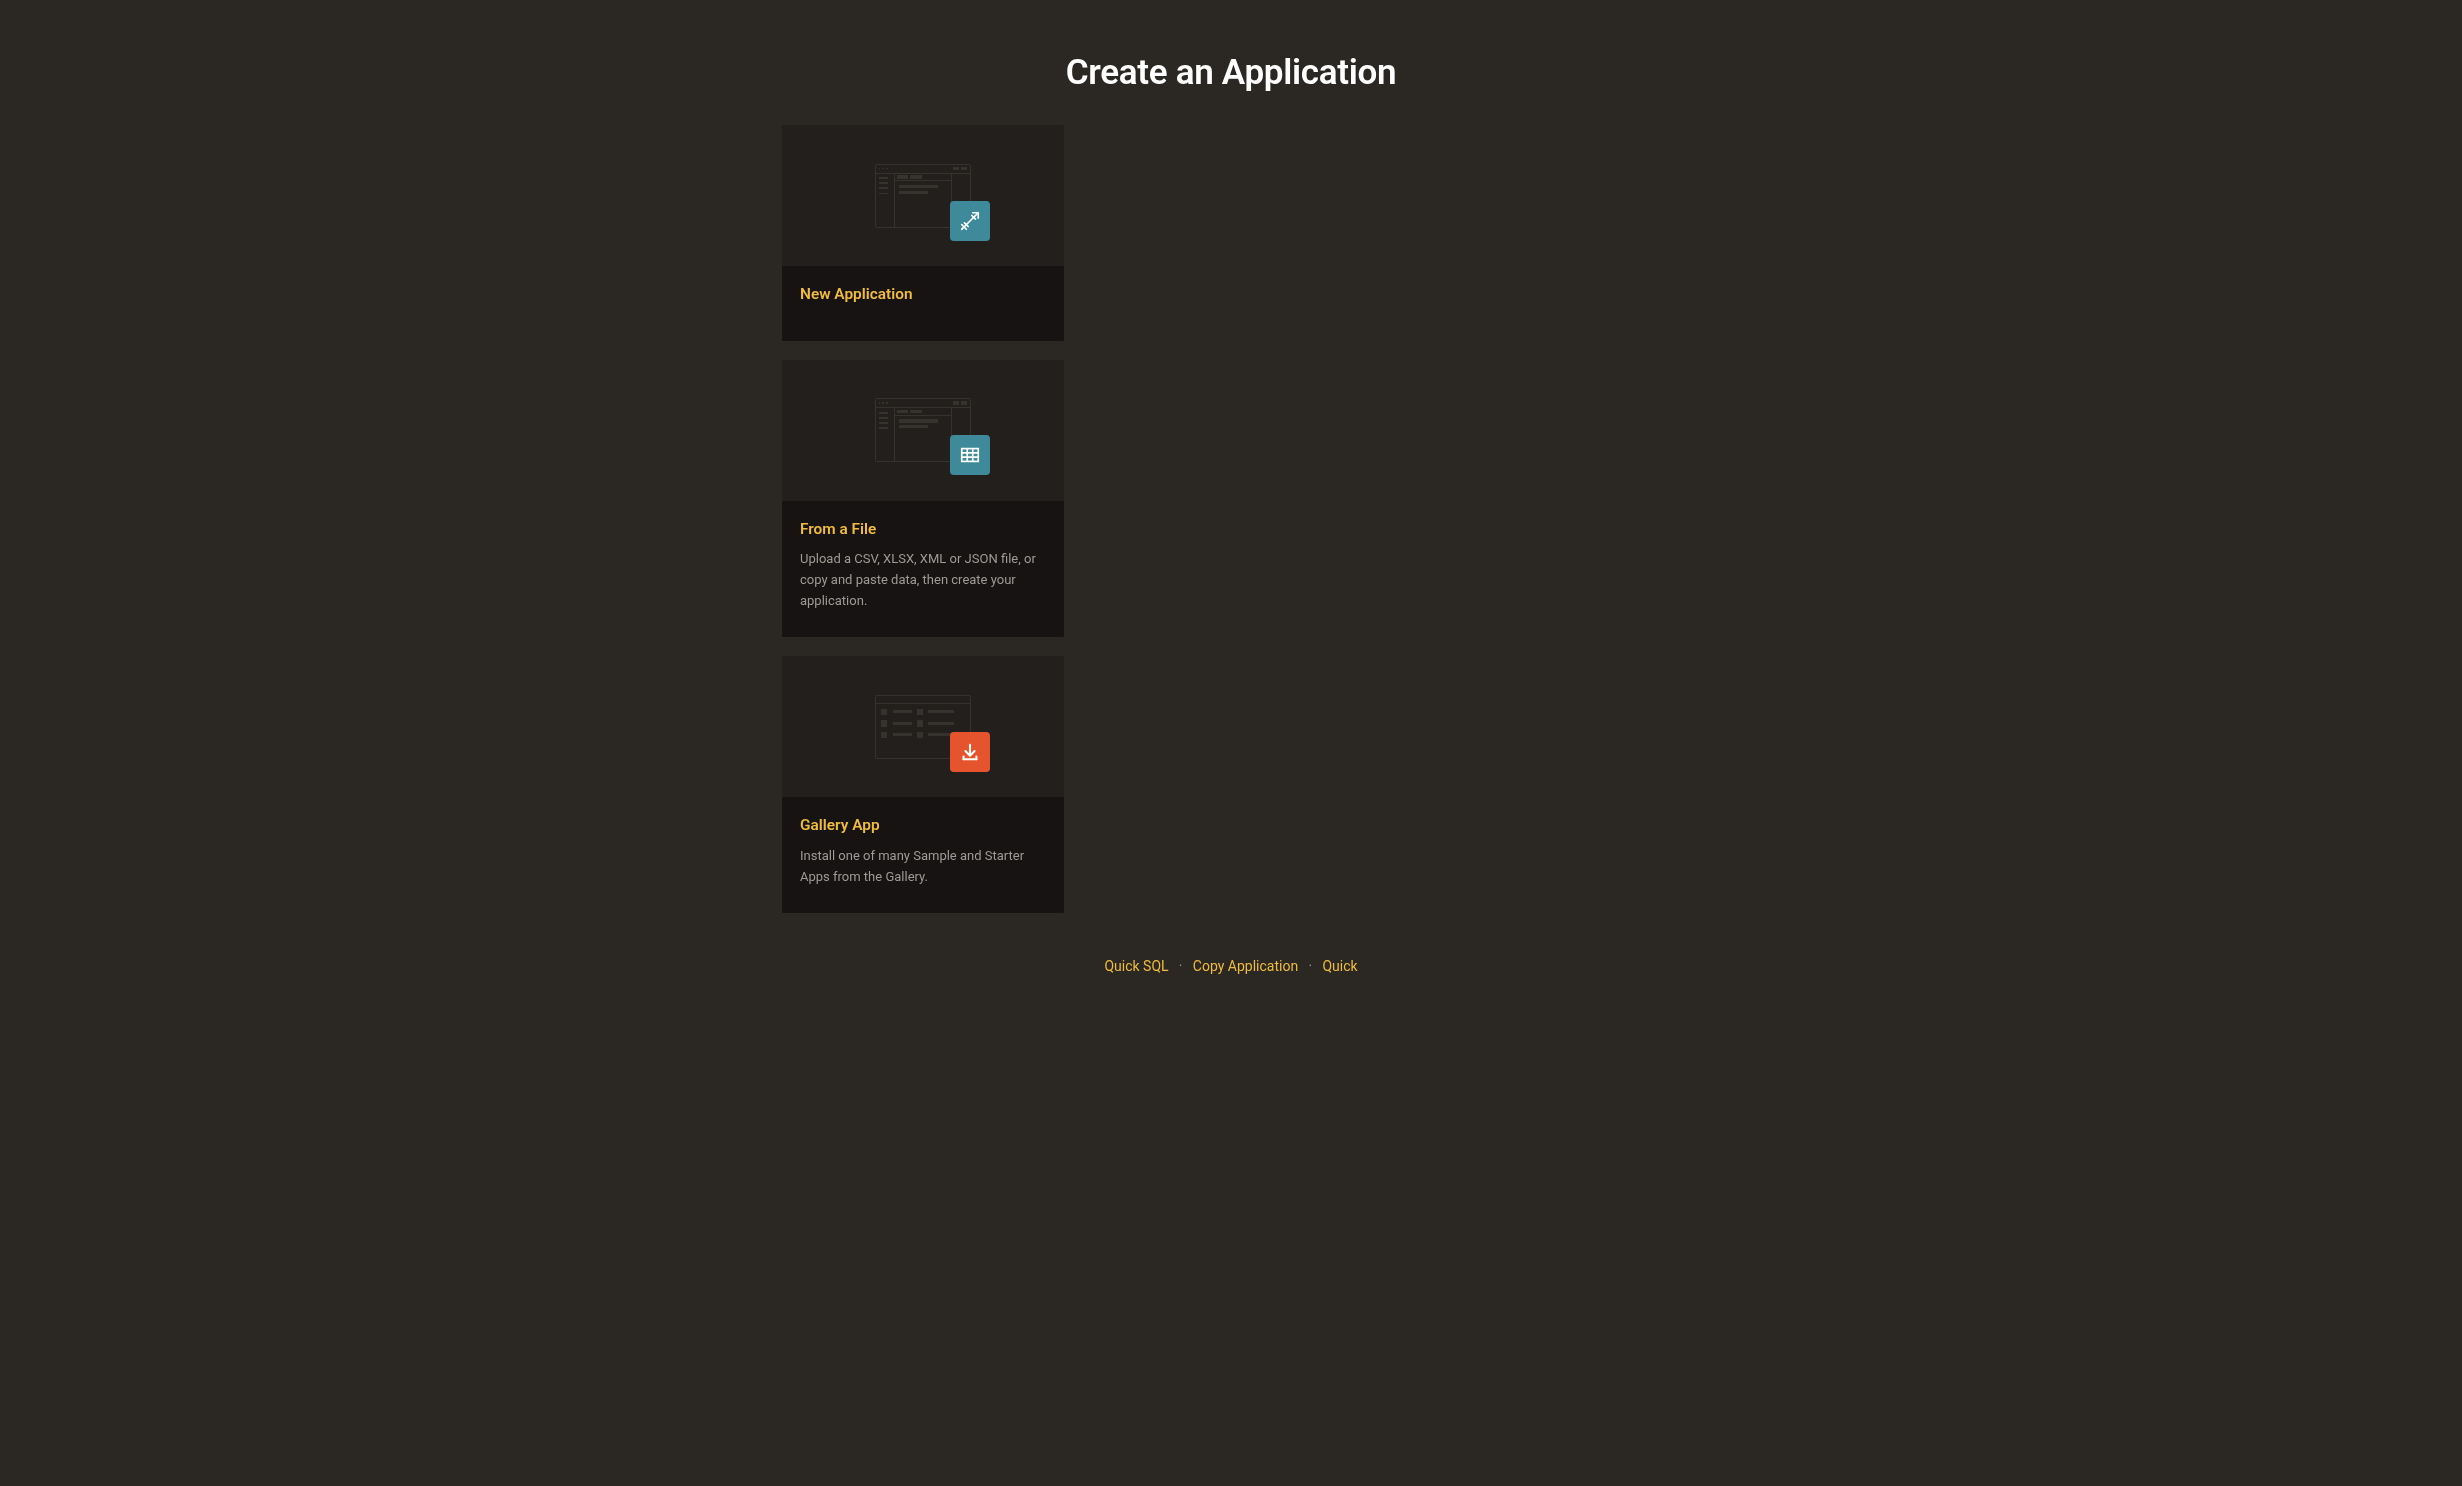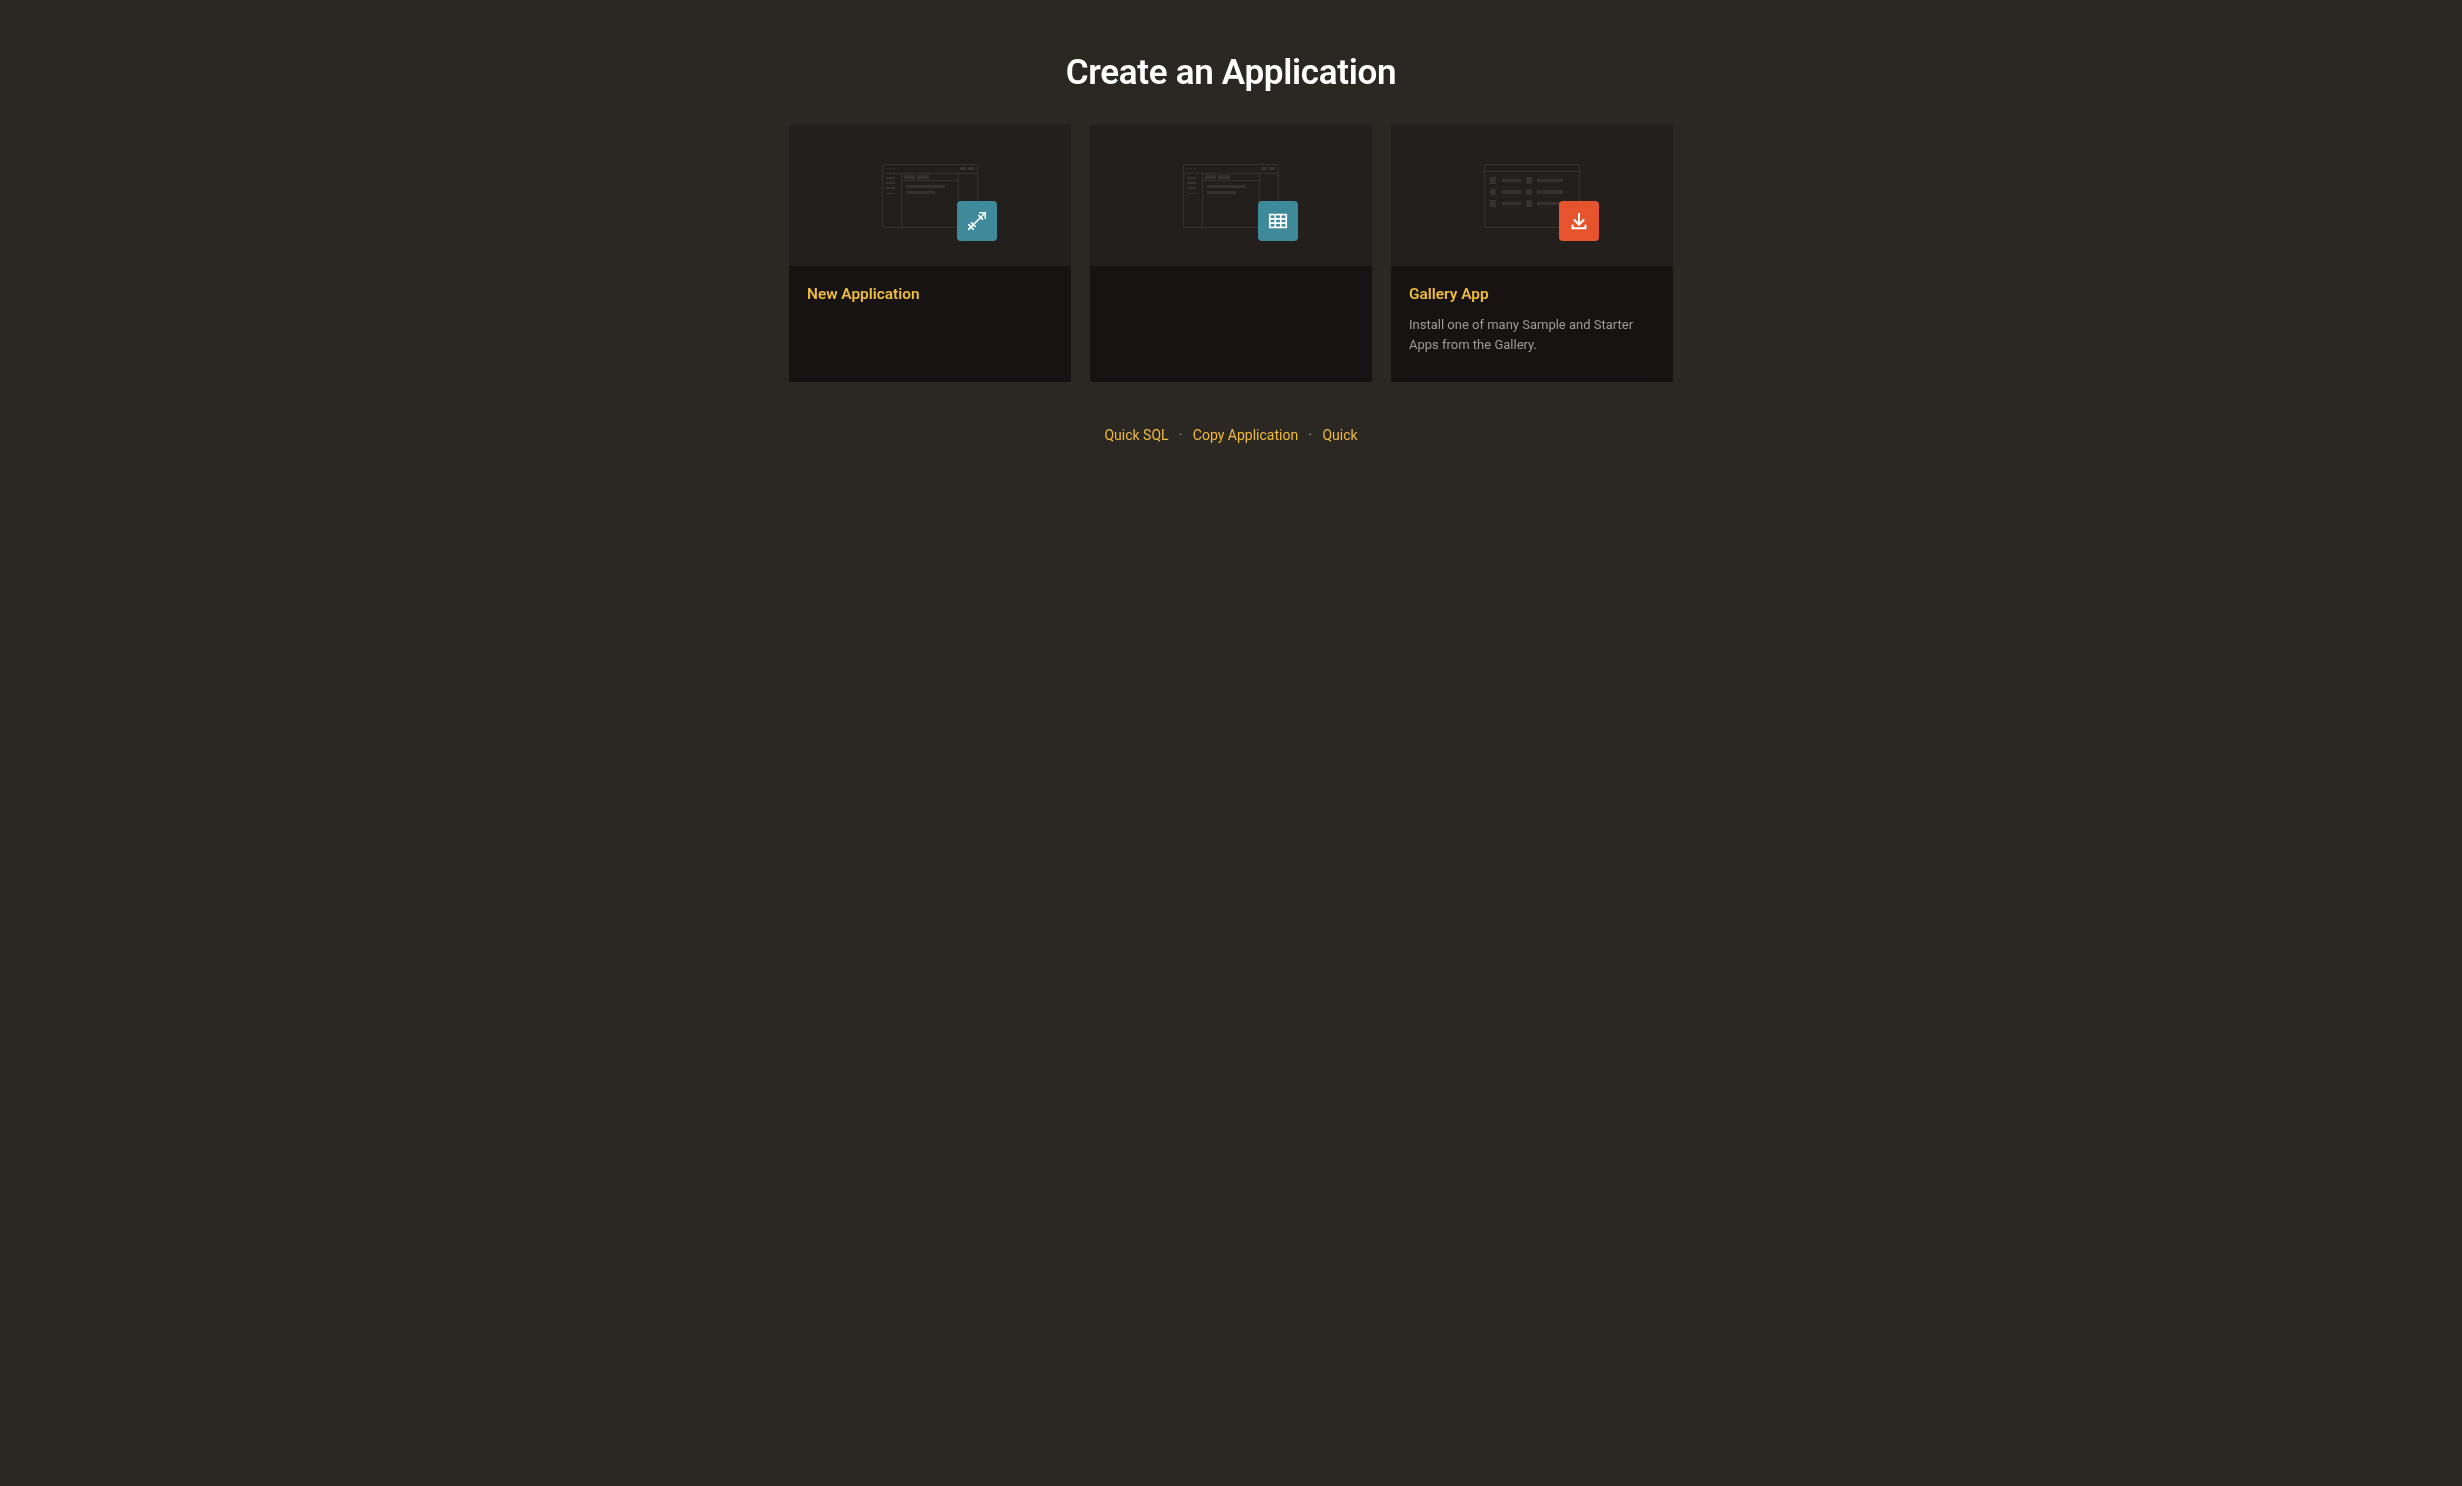--- a/index.html
+++ b/index.html
@@ -21,20 +21,21 @@
       margin-top: 26px;
       margin-bottom: 32px;
       letter-spacing: -0.3px;
     }
     .cards-container {
       display: flex;
       gap: 19px;
       justify-content: center;
       max-width: 898px;
       margin: 0 auto;
+      flex-direction: column;
     }
     .card {
       flex: 1;
       max-width: 282px;
       background-color: #161312;
       border-radius: 1.3px;
       overflow: hidden;
       cursor: pointer;
       display: flex;
       flex-direction: column;
@@ -254,20 +255,24 @@
           <svg viewBox="0 0 24 24" fill="none" stroke="#ffffff" stroke-width="1.8">
             <rect x="3" y="5" width="18" height="14"></rect>
             <line x1="3" y1="9.67" x2="21" y2="9.67"></line>
             <line x1="3" y1="14.33" x2="21" y2="14.33"></line>
             <line x1="9" y1="5" x2="9" y2="19"></line>
             <line x1="15" y1="5" x2="15" y2="19"></line>
           </svg>
         </div>
       </div>
     </div>
+    <div class="card-body">
+      <h2 class="card-title">From a File</h2>
+      <p class="card-description">Upload a CSV, XLSX, XML or JSON file, or copy and paste data, then create your application.</p>
+    </div>
   </div>
 
   <div class="card">
     <div class="card-icon-area">
       <div class="icon-wrap">
         <div class="wireframe-list">
           <div class="wfl-header"></div>
           <div class="wfl-body">
             <div class="wfl-row">
                 <div class="wfl-sq"></div>

